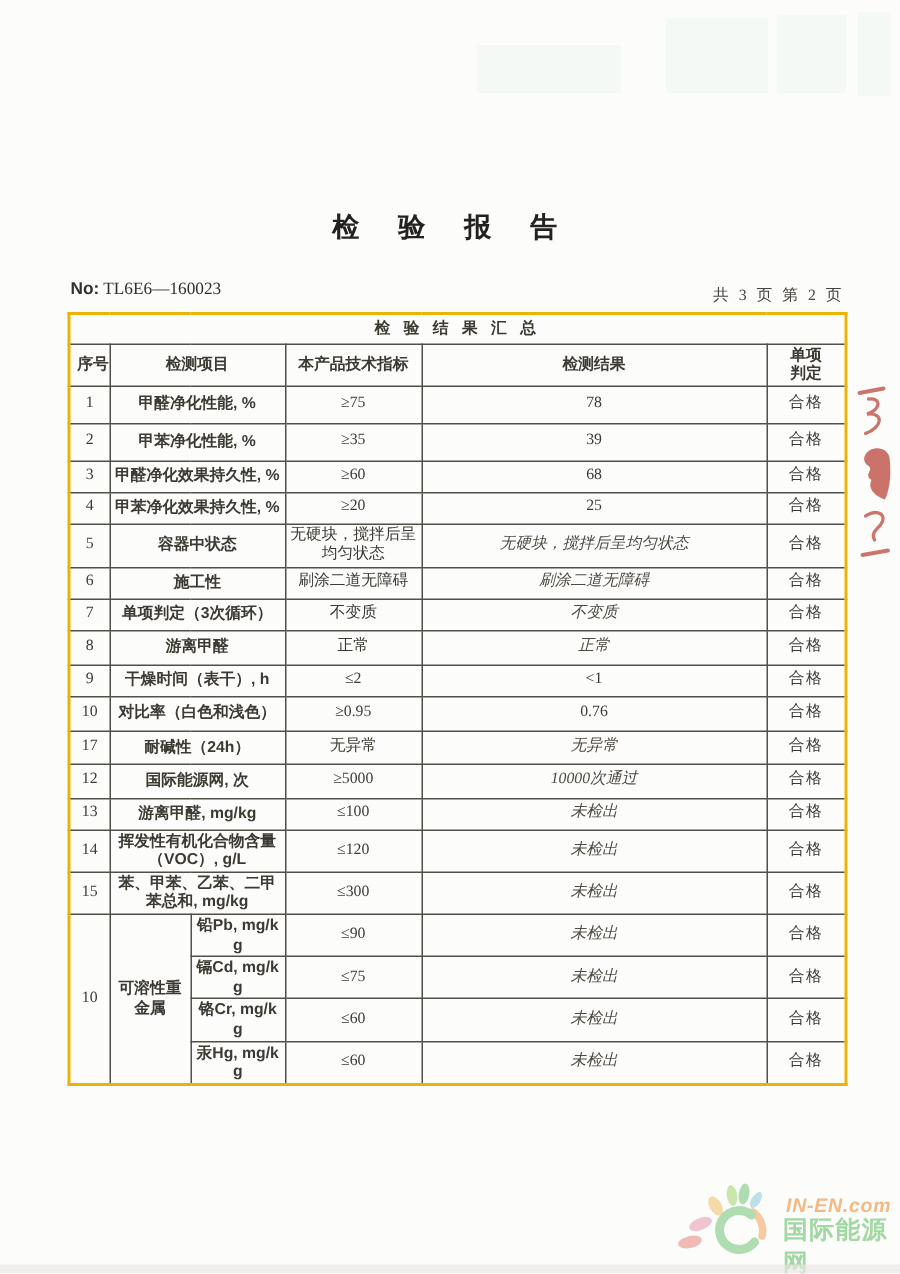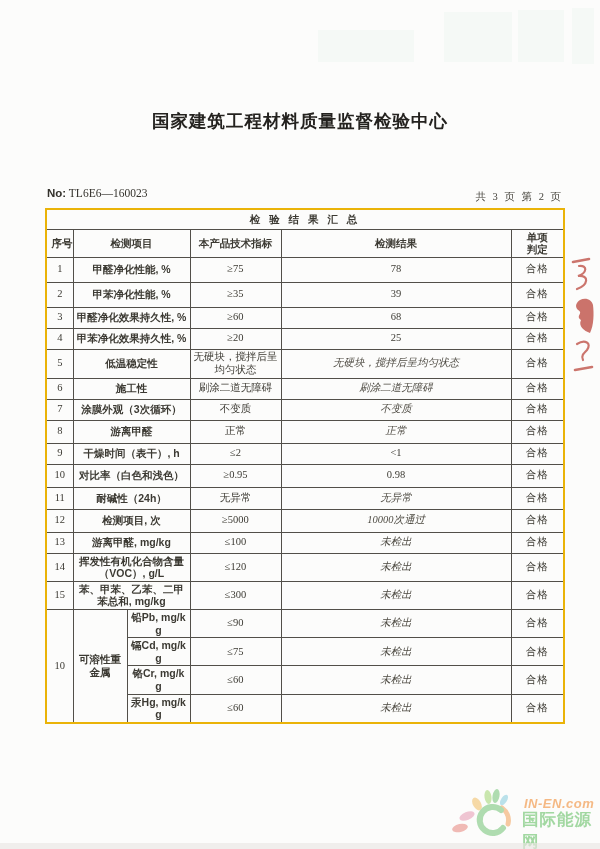--- a/index.html
+++ b/index.html
@@ -70,21 +70,21 @@
 </head>
 <body>
 
 <div class="page">
 
   <div class="wm-block" style="left:318px;top:30px;width:96px;height:32px;"></div>
   <div class="wm-block" style="left:444px;top:12px;width:68px;height:50px;"></div>
   <div class="wm-block" style="left:518px;top:10px;width:46px;height:52px;"></div>
   <div class="wm-block" style="left:572px;top:8px;width:22px;height:56px;"></div>
 
-  <div class="org-title">国家建筑工程材料质量监督检验中心</div>
+  <div class="report-title">检 验 报 告</div>
 
   <div class="no-line">
     <span class="no-label">No:</span>
     <span>TL6E6—160023</span>
   </div>
   <div class="page-info">共 3 页 第 2 页</div>
 
   <table class="report">
     <colgroup>
       <col style="width:27px">
@@ -129,35 +129,35 @@
       </tr>
       <tr style="height:21px">
         <td class="no">4</td>
         <td class="item" colspan="2">甲苯净化效果持久性, %</td>
         <td class="ind">≥20</td>
         <td class="res num">25</td>
         <td class="ver">合格</td>
       </tr>
       <tr style="height:29px">
         <td class="no">5</td>
-        <td class="item" colspan="2">低温稳定性</td>
+        <td class="item" colspan="2">容器中状态</td>
         <td class="ind">无硬块，搅拌后呈均匀状态</td>
         <td class="res kai">无硬块，搅拌后呈均匀状态</td>
         <td class="ver">合格</td>
       </tr>
       <tr style="height:21px">
         <td class="no">6</td>
         <td class="item" colspan="2">施工性</td>
         <td class="ind">刷涂二道无障碍</td>
         <td class="res kai">刷涂二道无障碍</td>
         <td class="ver">合格</td>
       </tr>
       <tr style="height:21px">
         <td class="no">7</td>
-        <td class="item" colspan="2">涂膜外观（3次循环）</td>
+        <td class="item" colspan="2">单项判定（3次循环）</td>
         <td class="ind">不变质</td>
         <td class="res kai">不变质</td>
         <td class="ver">合格</td>
       </tr>
       <tr style="height:23px">
         <td class="no">8</td>
         <td class="item" colspan="2">游离甲醛</td>
         <td class="ind">正常</td>
         <td class="res kai">正常</td>
         <td class="ver">合格</td>
@@ -166,33 +166,33 @@
         <td class="no">9</td>
         <td class="item" colspan="2">干燥时间（表干）, h</td>
         <td class="ind">≤2</td>
         <td class="res num">&lt;1</td>
         <td class="ver">合格</td>
       </tr>
       <tr style="height:23px">
         <td class="no">10</td>
         <td class="item" colspan="2">对比率（白色和浅色）</td>
         <td class="ind">≥0.95</td>
-        <td class="res num">0.98</td>
+        <td class="res num">0.76</td>
         <td class="ver">合格</td>
       </tr>
       <tr style="height:22px">
-        <td class="no">11</td>
+        <td class="no">17</td>
         <td class="item" colspan="2">耐碱性（24h）</td>
         <td class="ind">无异常</td>
         <td class="res kai">无异常</td>
         <td class="ver">合格</td>
       </tr>
       <tr style="height:23px">
         <td class="no">12</td>
-        <td class="item" colspan="2">检测项目, 次</td>
+        <td class="item" colspan="2">国际能源网, 次</td>
         <td class="ind">≥5000</td>
         <td class="res kai">10000次通过</td>
         <td class="ver">合格</td>
       </tr>
       <tr style="height:21px">
         <td class="no">13</td>
         <td class="item" colspan="2">游离甲醛, mg/kg</td>
         <td class="ind">≤100</td>
         <td class="res kai">未检出</td>
         <td class="ver">合格</td>

